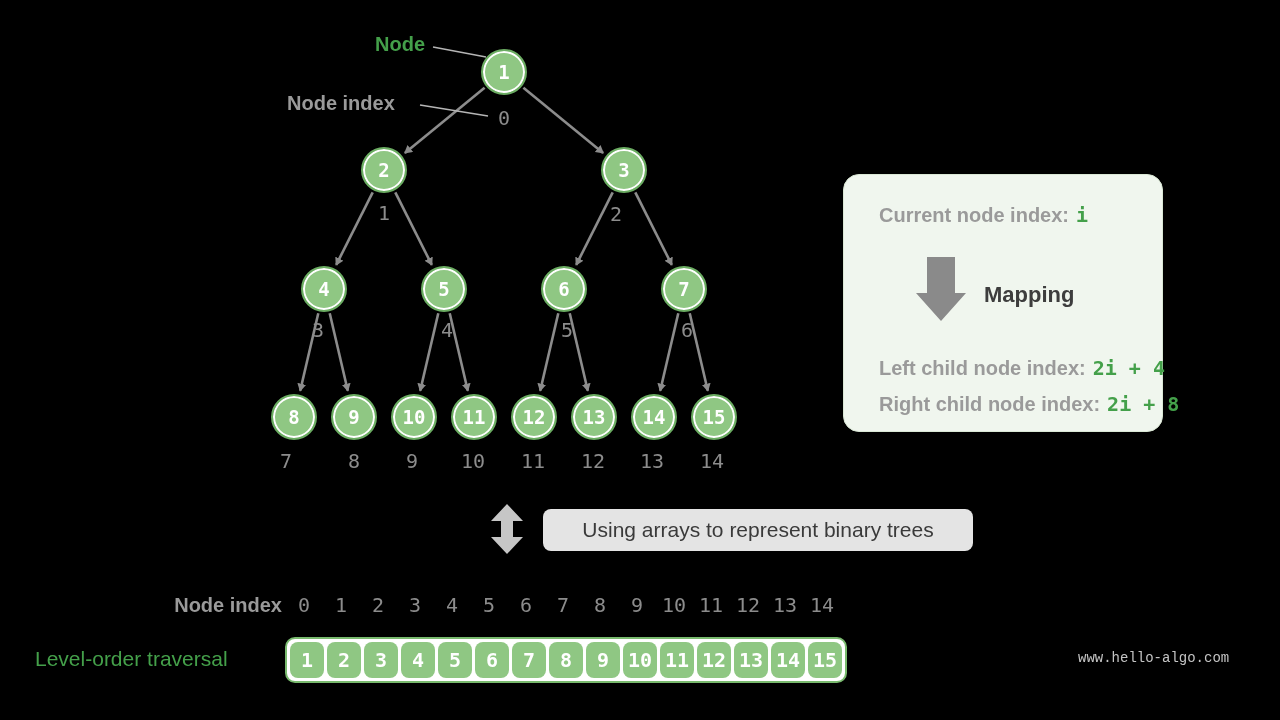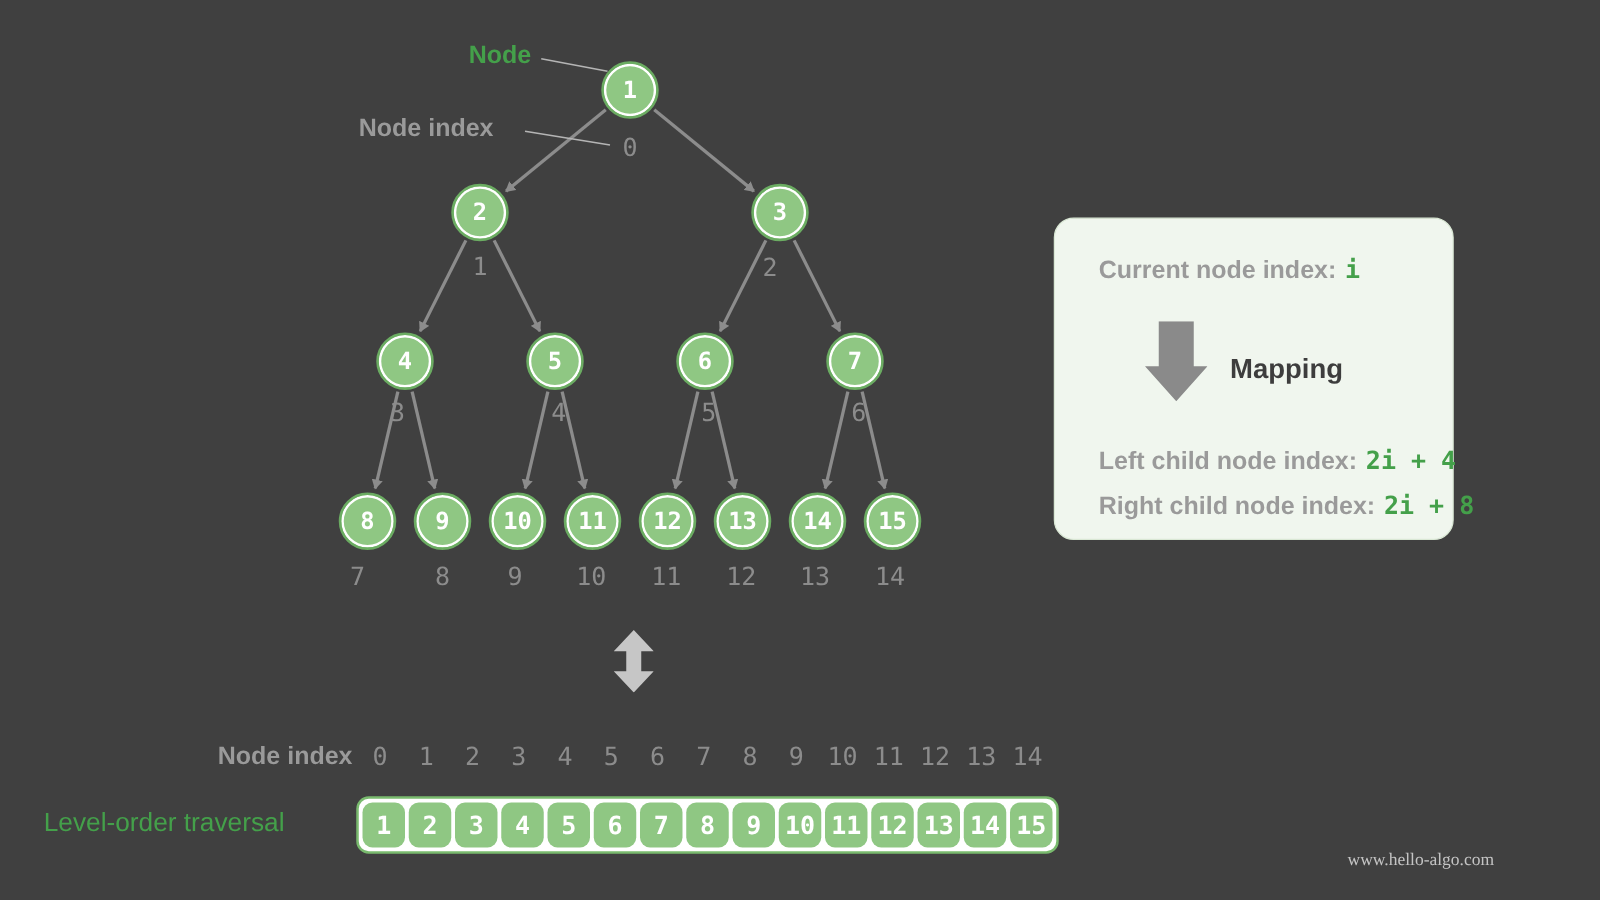--- a/index.html
+++ b/index.html
@@ -1,17 +1,17 @@
 <!DOCTYPE html>
 <html><head>
 <meta charset="utf-8">
 <style>
   html,body { margin:0; padding:0; background:#ffffff; }
   .canvas {
-    position:relative; width:1280px; height:720px; background:#404040;
+    position:relative; width:1280px; height:720px; background:#000000;
     font-family:"Liberation Sans", sans-serif; overflow:hidden;
   }
   .layer { position:absolute; left:0; top:0; width:1280px; height:720px; pointer-events:none; }
 
   
   .tree-node {
     position:absolute; width:42px; height:42px; border-radius:50%;
     background:#8FC783; border:2px solid #6BAC62;
     box-shadow: inset 0 0 0 2px #ffffff;
     color:#ffffff; font-family:"DejaVu Sans Mono", monospace;
@@ -74,22 +74,22 @@
     border:2px solid #79BA6E; border-radius:10px; background:#ffffff;
     padding:3px; display:flex; gap:3px;
   }
   .array-cell {
     width:34px; height:36px; background:#8FC783; border-radius:8px;
     color:#ffffff; font-family:"DejaVu Sans Mono", monospace; font-weight:bold; font-size:20px;
     display:flex; align-items:center; justify-content:center;
   }
 
   .watermark {
-    position:absolute; left:1078px; top:681px;
-    font-family:Liberation Serif, serif; font-size:14px; color:#C4C4C4; white-space:nowrap;
+    position:absolute; left:1078px; top:650px;
+    font-family:Liberation Mono, monospace; font-size:14px; color:#C4C4C4; white-space:nowrap;
   }
 </style>
 </head>
 <body>
 
 <div class="canvas">
 
   <svg class="layer" width="1280" height="720" viewBox="0 0 1280 720">
     <defs>
       <marker id="ah" markerWidth="9" markerHeight="9" refX="7" refY="4.5" orient="auto" markerUnits="userSpaceOnUse">
@@ -165,20 +165,21 @@
       <span>Left child node index:</span><span class="panel-value">2i + 4</span>
     </div>
     <div class="panel-line" style="left:35px; top:217px;">
       <span>Right child node index:</span><span class="panel-value">2i + 8</span>
     </div>
   </div>
 
   <svg style="position:absolute; left:491px; top:504px;" width="32" height="50" viewBox="0 0 32 50">
     <path d="M16,0 L32,17 L22,17 L22,33 L32,33 L16,50 L0,33 L10,33 L10,17 L0,17 Z" fill="#C6C6C6"></path>
   </svg>
+  <div class="divider-pill">Using arrays to represent binary trees</div>
 
   <div class="bottom-label-gray">Node index</div>
   <div class="index-row">
     <span>0</span>
     <span>1</span>
     <span>2</span>
     <span>3</span>
     <span>4</span>
     <span>5</span>
     <span>6</span>

